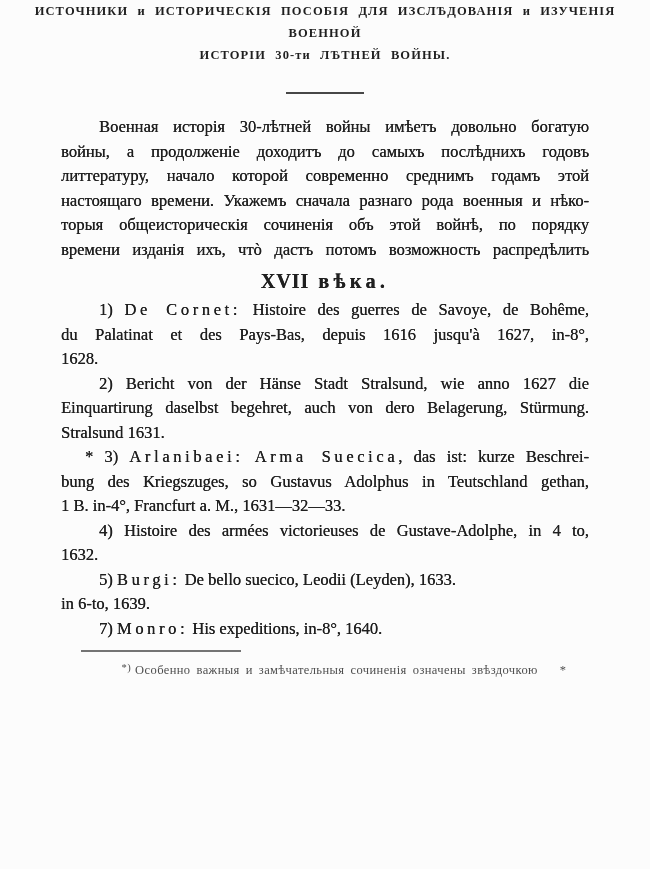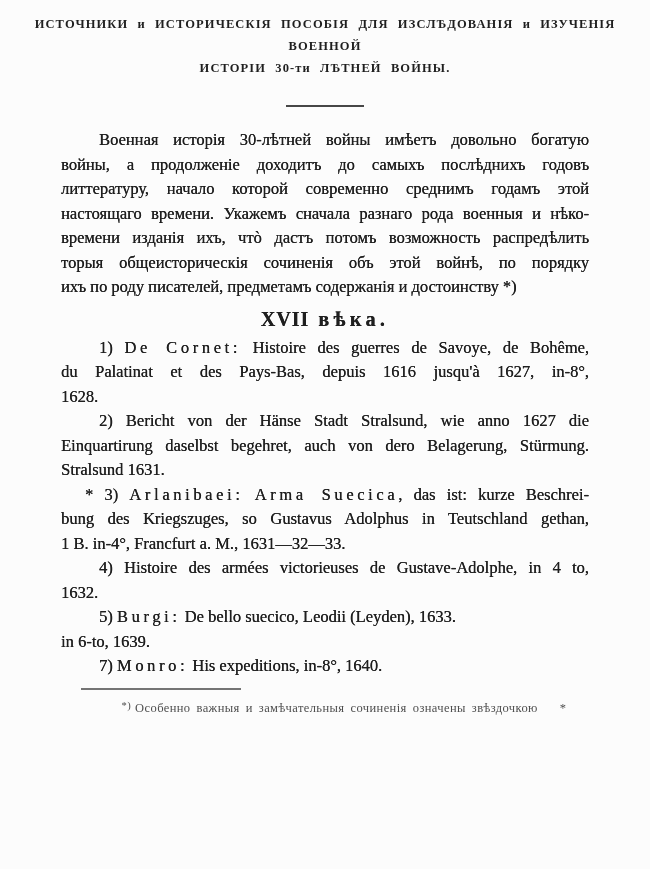--- a/index.html
+++ b/index.html
@@ -15,21 +15,20 @@
     color:var(--ink);
   }
   .page{
     position:relative;
     width:650px;height:869px;
     background:var(--background);
     overflow:hidden;
   }
   
   .title{
-    padding-top:13px;
     text-align:center;
     font-weight:bold;
     font-size:12.5px;
     line-height:22px;
     letter-spacing:1.1px;
     word-spacing:5px;
     color:var(--ink);
   }
   .title-rule{
     width:78px;height:2px;
@@ -99,23 +98,22 @@
 
   <div class="title-rule"></div>
 
   <div class="content">
 
     <div id="paragraph">
         <div class="line first just"><span>Военная исторія 30-лѣтней войны имѣетъ довольно богатую</span></div>
         <div class="line just"><span>войны, а продолженіе доходитъ до самыхъ послѣднихъ годовъ</span></div>
         <div class="line just"><span>литтературу, начало которой современно среднимъ годамъ этой</span></div>
         <div class="line just"><span>настоящаго времени. Укажемъ сначала разнаго рода военныя и нѣко-</span></div>
+        <div class="line just"><span>торыя общеисторическія сочиненія объ этой войнѣ, по порядку</span></div>
         <div class="line just"><span>времени изданія ихъ, чтò дастъ потомъ возможность распредѣлить</span></div>
-        <div class="line just"><span>торыя общеисторическія сочиненія объ этой войнѣ, по порядку</span></div>
-        <div class="line"><span>ихъ по роду писателей, предметамъ содержанія и достоинству *)</span></div>
       </div>
 
     <div class="section-heading">
       <span class="prefix">XVII</span><span class="spaced">вѣка.</span>
     </div>
 
     <div id="biblio">
         <div>
           <div class="line first just"><span>1) </span><span class="spaced">De Cornet:</span><span> Histoire des guerres de Savoye, de Bohême,</span></div>
           <div class="line just"><span>du Palatinat et des Pays-Bas, depuis 1616 jusqu'à 1627, in-8°,</span></div>

